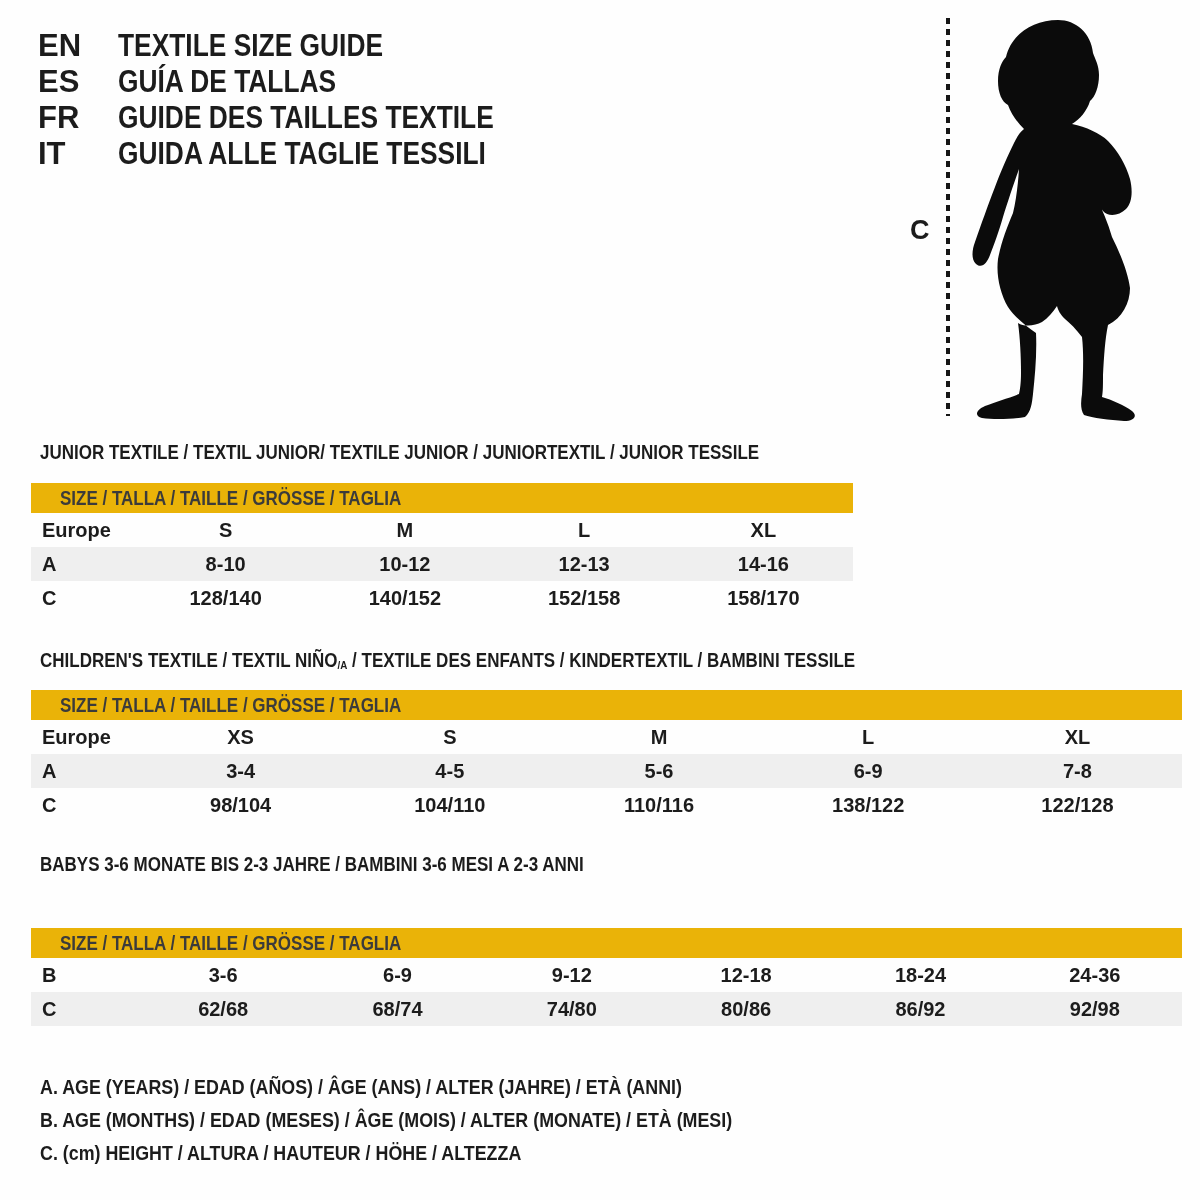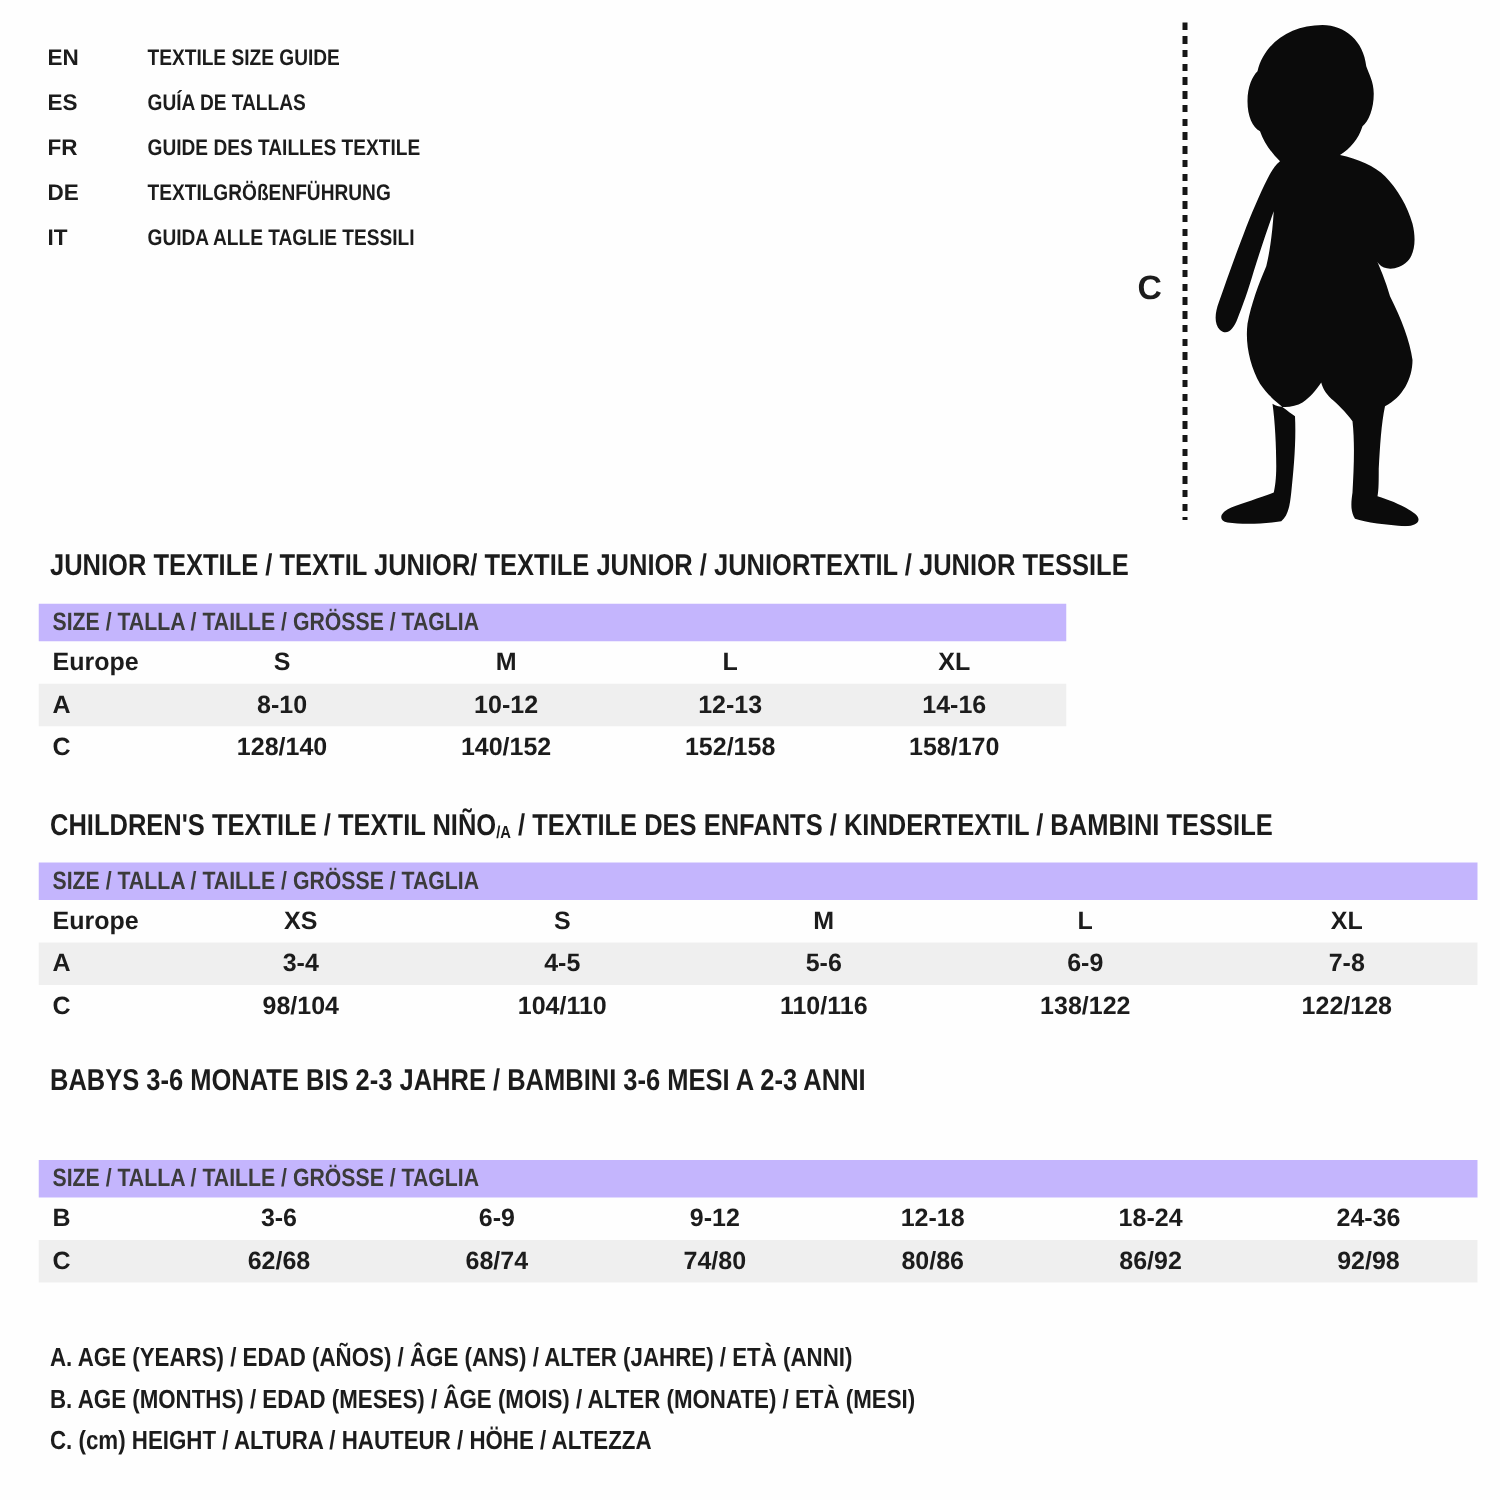--- a/index.html
+++ b/index.html
@@ -5,46 +5,46 @@
   html,body { margin:0; padding:0; background:#ffffff; }
   .page {
     position:relative; width:1200px; height:1200px; background:#fefefe;
     font-family:"Liberation Sans", sans-serif; font-weight:700; color:#1c1c1c;
     overflow:hidden;
   }
   .cond { display:inline-block; transform:scaleX(0.85); transform-origin:0 50%; white-space:nowrap; }
 
   
   .lang-list { position:absolute; left:38px; top:28px; }
-  .lang-row  { display:flex; height:36px; align-items:center; font-size:18px; }
+  .lang-row  { display:flex; height:36px; align-items:center; font-size:31px; }
   .lang-code { width:80px; flex:0 0 80px; }
 
   
   .dash-line {
     position:absolute; left:946px; top:18px; width:4px; height:398px;
     background:repeating-linear-gradient(to bottom, #161616 0 6px, transparent 6px 11px);
   }
   .measure-label { position:absolute; left:910px; top:215px; font-size:27px; }
   .toddler-svg { position:absolute; left:958px; top:13px; }
 
   
-  .section-title { position:absolute; left:40px; font-size:24px; line-height:33px; }
+  .section-title { position:absolute; left:40px; font-size:20px; line-height:33px; }
   #sec0-title { top:436px; }
   #sec1-title { top:644px; }
   #sec2-title { top:848px; }
   .title-sub { font-size:0.58em; vertical-align:-0.18em; }
 
   
   .size-table { position:absolute; left:31px; }
   #table0 { top:483px; width:822px; }
   #table1 { top:690px; width:1151px; }
   #table2 { top:928px; width:1151px; }
   .size-bar {
-    height:30px; background:#c4b5fd; display:flex; align-items:center;
-    padding-left:11px; box-sizing:border-box; font-size:20px; color:#3b3b3b;
+    height:30px; background:#eab308; display:flex; align-items:center;
+    padding-left:29px; box-sizing:border-box; font-size:20px; color:#3b3b3b;
   }
   .t-row { display:flex; height:34px; align-items:center; font-size:20px; background:transparent; }
   .t-row.shaded { background:#efefef; }
   .t-label { flex:0 0 105px; width:105px; padding-left:11px; box-sizing:border-box; text-align:left; }
   .t-val { flex:1 1 0; text-align:center; }
 
   
   .footnotes { position:absolute; left:40px; top:1070px; }
   .footnote { height:33px; line-height:33px; font-size:21px; }
 </style>
@@ -58,24 +58,20 @@
         <span class="lang-code">EN</span>
         <span class="cond">TEXTILE SIZE GUIDE</span>
       </div>
       <div class="lang-row">
         <span class="lang-code">ES</span>
         <span class="cond">GUÍA DE TALLAS</span>
       </div>
       <div class="lang-row">
         <span class="lang-code">FR</span>
         <span class="cond">GUIDE DES TAILLES TEXTILE</span>
-      </div>
-      <div class="lang-row">
-        <span class="lang-code">DE</span>
-        <span class="cond">TEXTILGRÖßENFÜHRUNG</span>
       </div>
       <div class="lang-row">
         <span class="lang-code">IT</span>
         <span class="cond">GUIDA ALLE TAGLIE TESSILI</span>
       </div>
     </div>
 
   <div class="dash-line"></div>
   <div class="measure-label">C</div>
   <svg class="toddler-svg" width="190" height="408" viewBox="0 0 190 408" aria-hidden="true">

